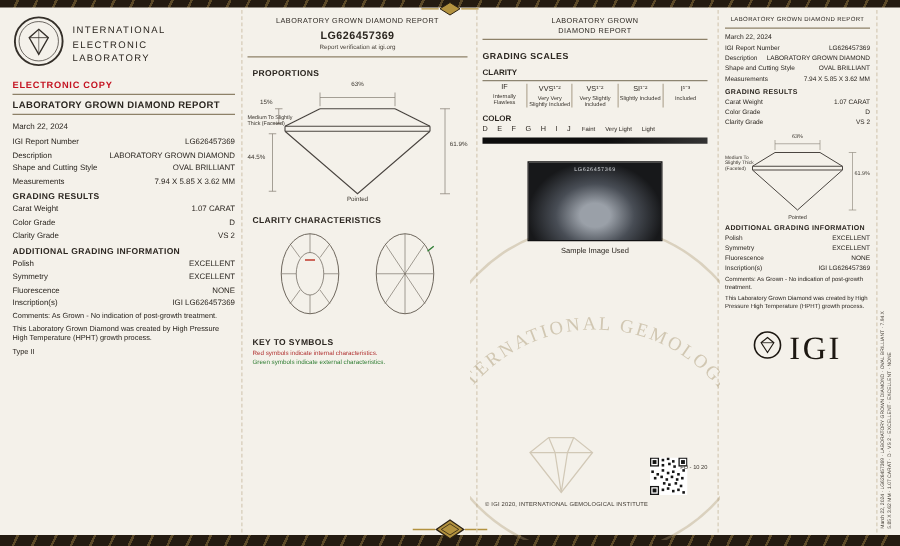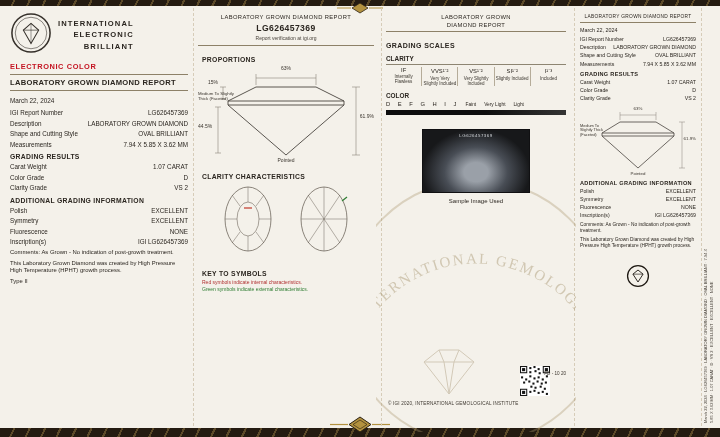--- a/index.html
+++ b/index.html
@@ -14,21 +14,21 @@
   .fold{position:absolute;top:8px;bottom:11px;width:0;border-left:1px dashed #d6ccb8}
   
   .panel{position:absolute;top:12px;height:410px}
   .p1{left:10px;width:178px}
   .p2{left:198px;width:176px;text-align:center}
   .p3{left:386px;width:180px}
   .p4{left:580px;width:116px}
   .rule{height:1px;background:#8d8168;margin:3px 0}
   
   .logo-row{display:flex;align-items:center;gap:6px;margin-bottom:4px}
-  .inst{font-size:7.6px;font-weight:bold;letter-spacing:1.1px;line-height:1.5;text-align:right}
+  .inst{font-size:7.6px;font-weight:normal;letter-spacing:1.1px;line-height:1.5;text-align:left}
   .ecopy{color:#c41422;font-weight:bold;font-size:7.4px;letter-spacing:.6px;margin:2px 0 3px}
   .rpt-title{font-size:7.6px;font-weight:bold;letter-spacing:.3px;margin:3px 0}
   .date{font-size:6.4px;margin:6px 0 5px}
   .kv{display:flex;justify-content:space-between;gap:5px;font-size:6.3px;line-height:1.2;margin-bottom:3px}
   .kv .v{text-align:right}
   .sec{font-size:6.8px;font-weight:bold;letter-spacing:.3px;margin:5px 0 3px;text-align:left}
   .cmt{font-size:5.9px;line-height:1.3;margin-top:3px;text-align:left}
   
   .c-head{font-size:5.8px;letter-spacing:.4px;margin-top:2px}
   .c-num{font-size:8.6px;font-weight:bold;letter-spacing:.4px;margin-top:3px}
@@ -112,24 +112,24 @@
           <circle cx="22" cy="22" r="20" fill="none" stroke="#35302a" stroke-width="1.6"></circle>
           <circle cx="22" cy="22" r="16.5" fill="none" stroke="#35302a" stroke-width="0.6"></circle>
           <polygon points="22,12 30,19 22,33 14,19" fill="none" stroke="#35302a" stroke-width="1.1"></polygon>
           <line x1="14" y1="19" x2="30" y2="19" stroke="#35302a" stroke-width="0.7"></line>
           <line x1="22" y1="12" x2="22" y2="33" stroke="#35302a" stroke-width="0.5"></line>
         </svg>
       </span>
       <div class="inst">
         <div>INTERNATIONAL</div>
         <div>ELECTRONIC</div>
-        <div>BRILLIANT</div>
-      </div>
-    </div>
-    <div class="ecopy">ELECTRONIC COLOR</div>
+        <div>LABORATORY</div>
+      </div>
+    </div>
+    <div class="ecopy">ELECTRONIC COPY</div>
     <div class="rule"></div>
     <h1 class="rpt-title">LABORATORY GROWN DIAMOND REPORT</h1>
     <div class="rule"></div>
     <div class="date">March 22, 2024</div>
 
     <div class="kv">
         <span class="k">IGI Report Number</span>
         <span class="v">LG626457369</span>
       </div>
     <div class="kv">
@@ -422,20 +422,21 @@
     <p class="cmt">This Laboratory Grown Diamond was created by High Pressure High Temperature (HPHT) growth process.</p>
 
     <div class="igi-foot">
       <span>
         <svg width="24" height="24" viewBox="0 0 26 26">
           <circle cx="13" cy="13" r="11.3" fill="none" stroke="#1d1812" stroke-width="1.4"></circle>
           <polygon points="13,6.5 18.5,11 13,19.5 7.5,11" fill="none" stroke="#1d1812" stroke-width="1"></polygon>
           <line x1="7.5" y1="11" x2="18.5" y2="11" stroke="#1d1812" stroke-width="0.7"></line>
         </svg>
       </span>
+      <span class="igi-big">IGI</span>
     </div>
   </section>
 
   <div class="stub">
     <div class="stub-text">March 22, 2024 · LG626457369 · LABORATORY GROWN DIAMOND · OVAL BRILLIANT · 7.94 X 5.85 X 3.62 MM · 1.07 CARAT · D · VS 2 · EXCELLENT · EXCELLENT · NONE</div>
   </div>
 
 </div>
 
 </body></html>

